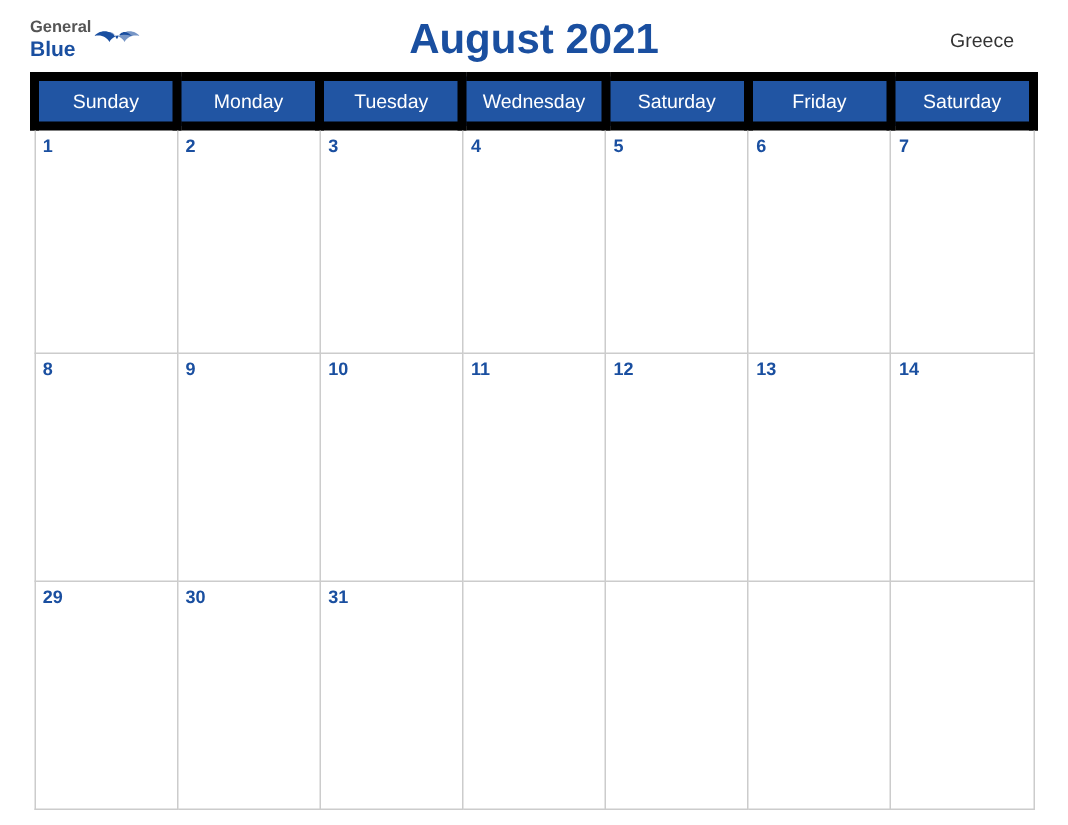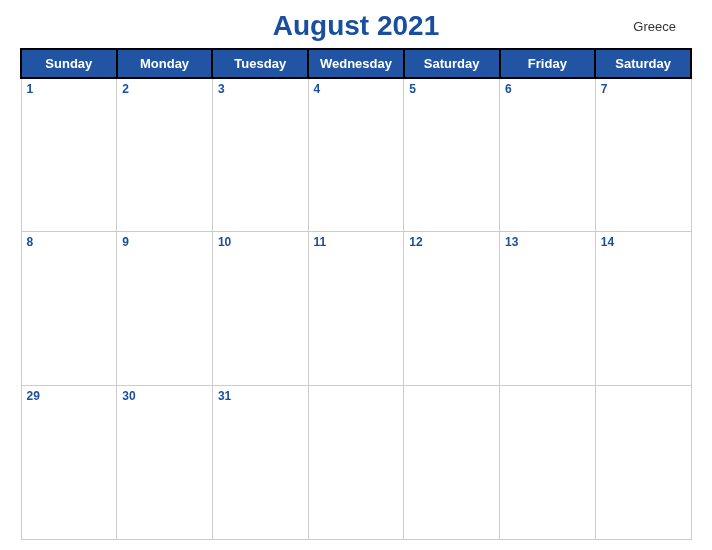--- a/index.html
+++ b/index.html
@@ -63,22 +63,22 @@
       width: 100%;
       border-collapse: collapse;
       flex: 1;
     }
     .calendar th {
       background-color: #2155a3;
       color: white;
       text-align: center;
       padding: 6px 4px;
       font-size: 13px;
-      font-weight: bold;
-      border: 2px solid #000000;
+      font-weight: normal;
+      border: 6px solid #000000;
     }
     .calendar td {
       border: 1px solid #ccc;
       vertical-align: top;
       padding: 3px 5px;
       height: 72px;
       width: calc(100% / 7);
     }
     .day-number {
       font-size: 12px;
@@ -96,20 +96,32 @@
       background: #fff;
     }
     .day-cell {
       background: #fff;
     }
   </style>
 </head>
 <body>
 
 <div class="header">
+  <div class="logo">
+    <div class="logo-row">
+      <div>
+        <div class="logo-text-general">General</div>
+        <div class="logo-text-blue">Blue</div>
+      </div>
+      <svg class="logo-bird" viewBox="0 0 30 20">
+        <path d="M15 10 C10 2, 2 5, 0 8 C5 7, 8 9, 10 12 C12 8, 18 6, 25 8 C22 5, 18 3, 15 10Z" fill="#1a4fa0"></path>
+        <path d="M15 10 C20 2, 28 5, 30 8 C25 7, 22 9, 20 12 C18 8, 12 6, 5 8 C8 5, 12 3, 15 10Z" fill="#1a4fa0" opacity="0.6"></path>
+      </svg>
+    </div>
+  </div>
   <h1 class="month-title">August 2021</h1>
   <div class="country-label">Greece</div>
 </div>
 
 <table class="calendar">
   <thead>
     <tr>
     <th>Sunday</th>
         <th>Monday</th>
         <th>Tuesday</th>

